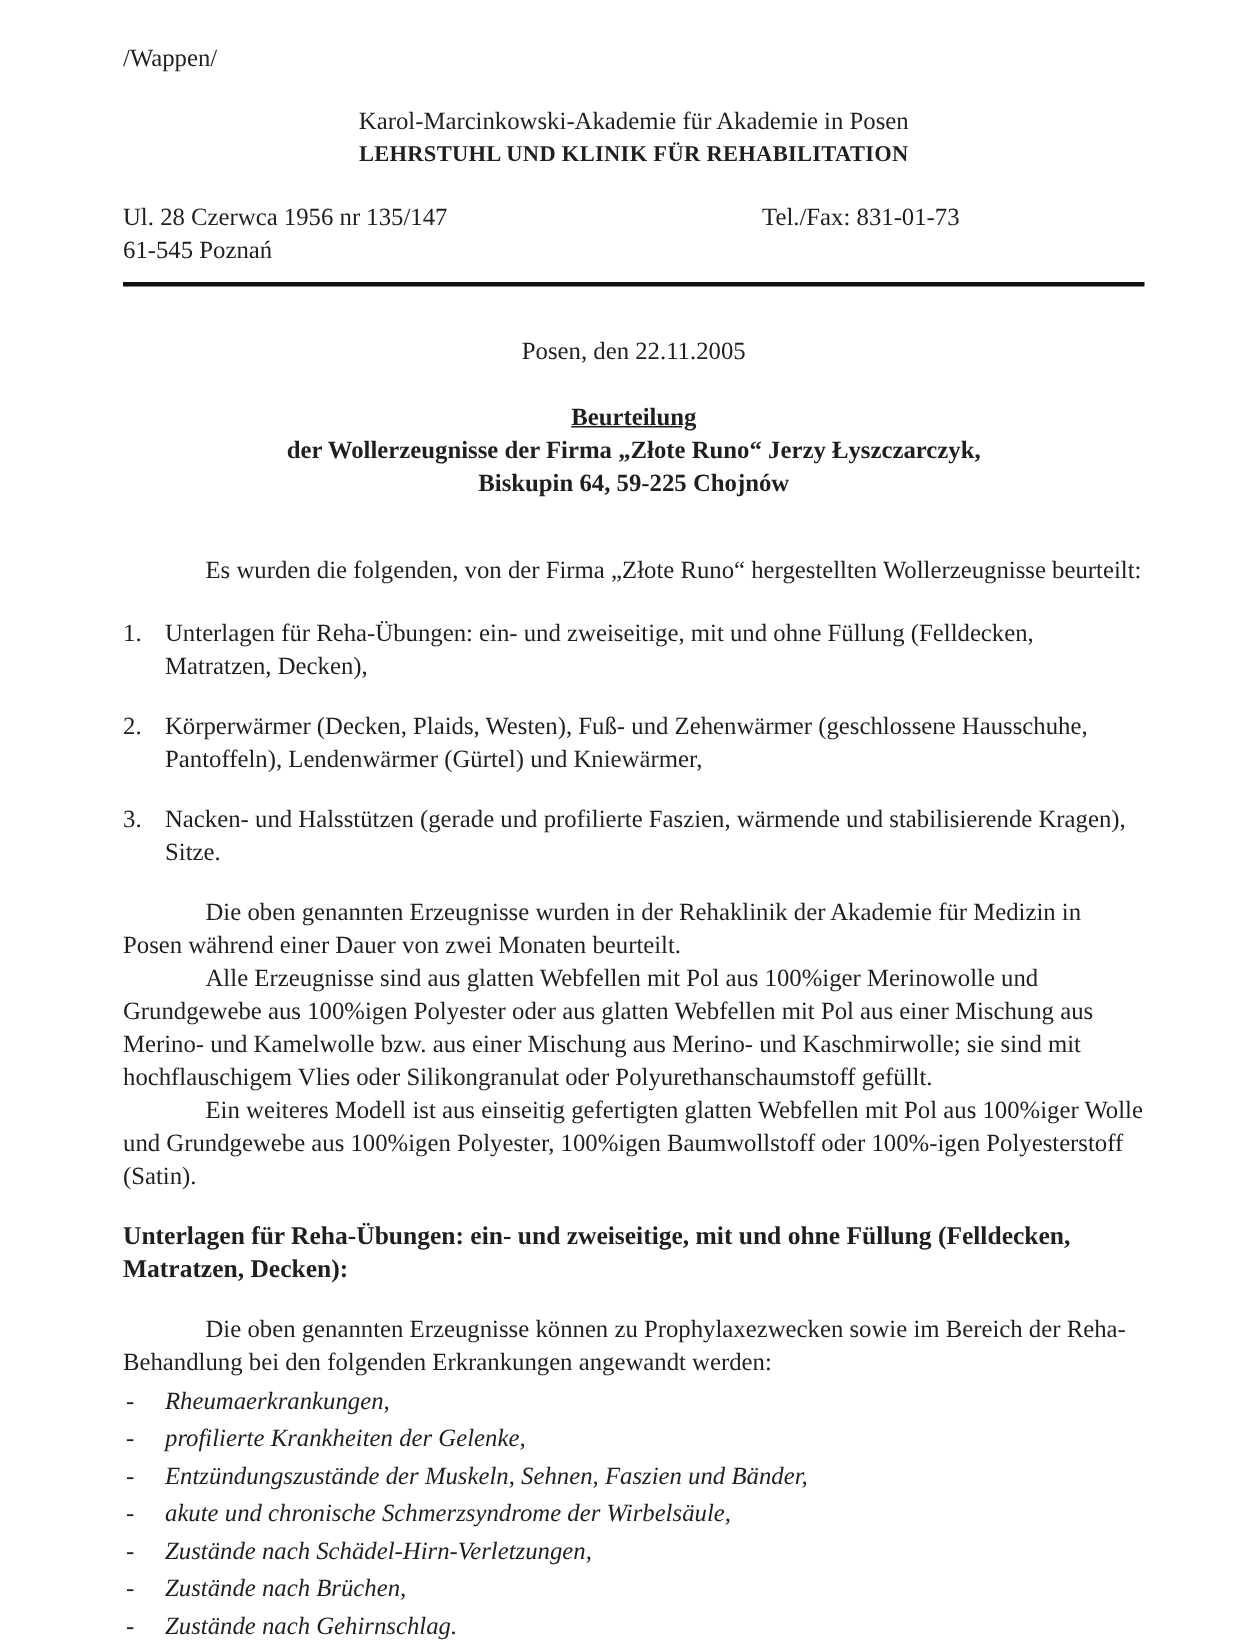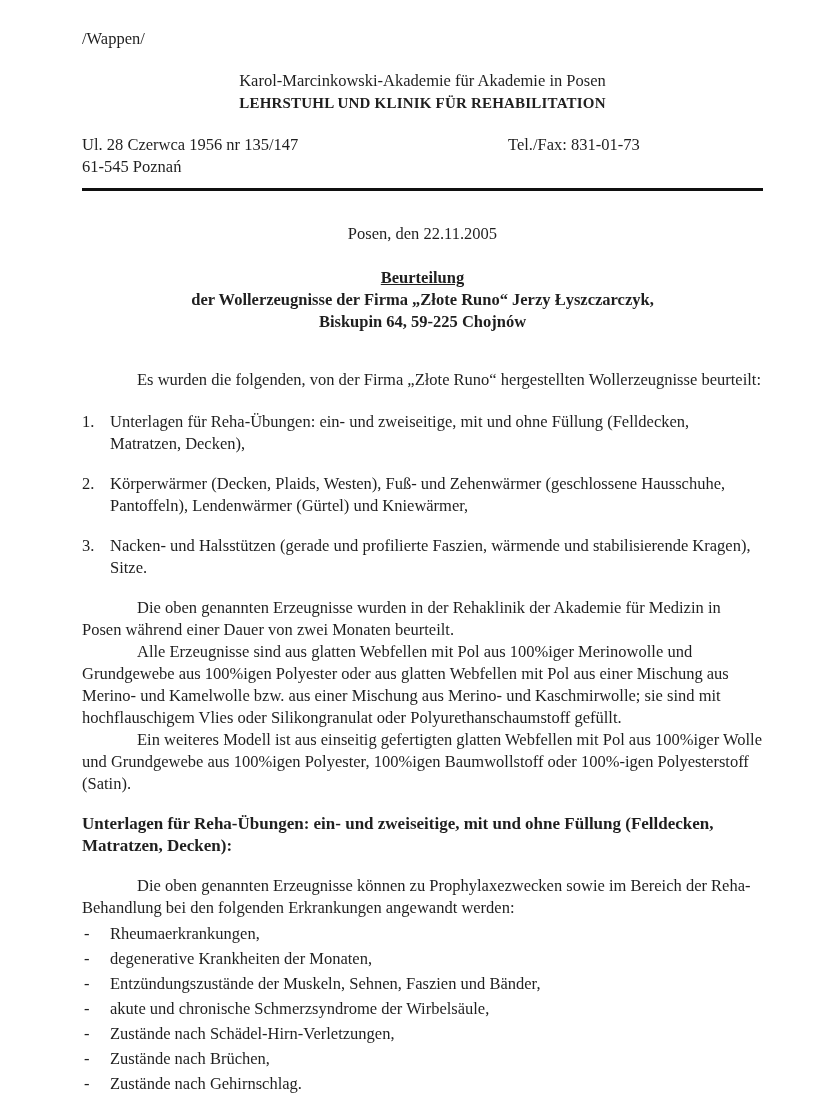--- a/index.html
+++ b/index.html
@@ -58,21 +58,21 @@
     font-weight: bold;
     font-size: 17px;
   }
   .section-intro { margin-top: 18px; }
   .dash-list { margin-top: 4px; }
   .dash-item {
     display: flex;
     margin-bottom: 3px;
   }
   .dash-item .dash { width: 28px; flex: 0 0 28px; padding-left: 2px; }
-  .dash-item .txt { flex: 1; }
+  .dash-item .txt { flex: 1; font-style: italic; }
 </style>
 </head>
 <body>
 
 <div class="page">
 
   <div class="wappen">/Wappen/</div>
 
   <div class="letterhead">
     <div class="academy">Karol-Marcinkowski-Akademie für Akademie in Posen</div>
@@ -126,21 +126,21 @@
 
   <p class="indent section-intro">Die oben genannten Erzeugnisse können zu Prophylaxezwecken sowie im Bereich der Reha-Behandlung bei den folgenden Erkrankungen angewandt werden:</p>
 
   <div class="dash-list">
     <div class="dash-item">
       <span class="dash">-</span>
       <span class="txt">Rheumaerkrankungen,</span>
     </div>
     <div class="dash-item">
       <span class="dash">-</span>
-      <span class="txt">degenerative Krankheiten der Monaten,</span>
+      <span class="txt">profilierte Krankheiten der Gelenke,</span>
     </div>
     <div class="dash-item">
       <span class="dash">-</span>
       <span class="txt">Entzündungszustände der Muskeln, Sehnen, Faszien und Bänder,</span>
     </div>
     <div class="dash-item">
       <span class="dash">-</span>
       <span class="txt">akute und chronische Schmerzsyndrome der Wirbelsäule,</span>
     </div>
     <div class="dash-item">

